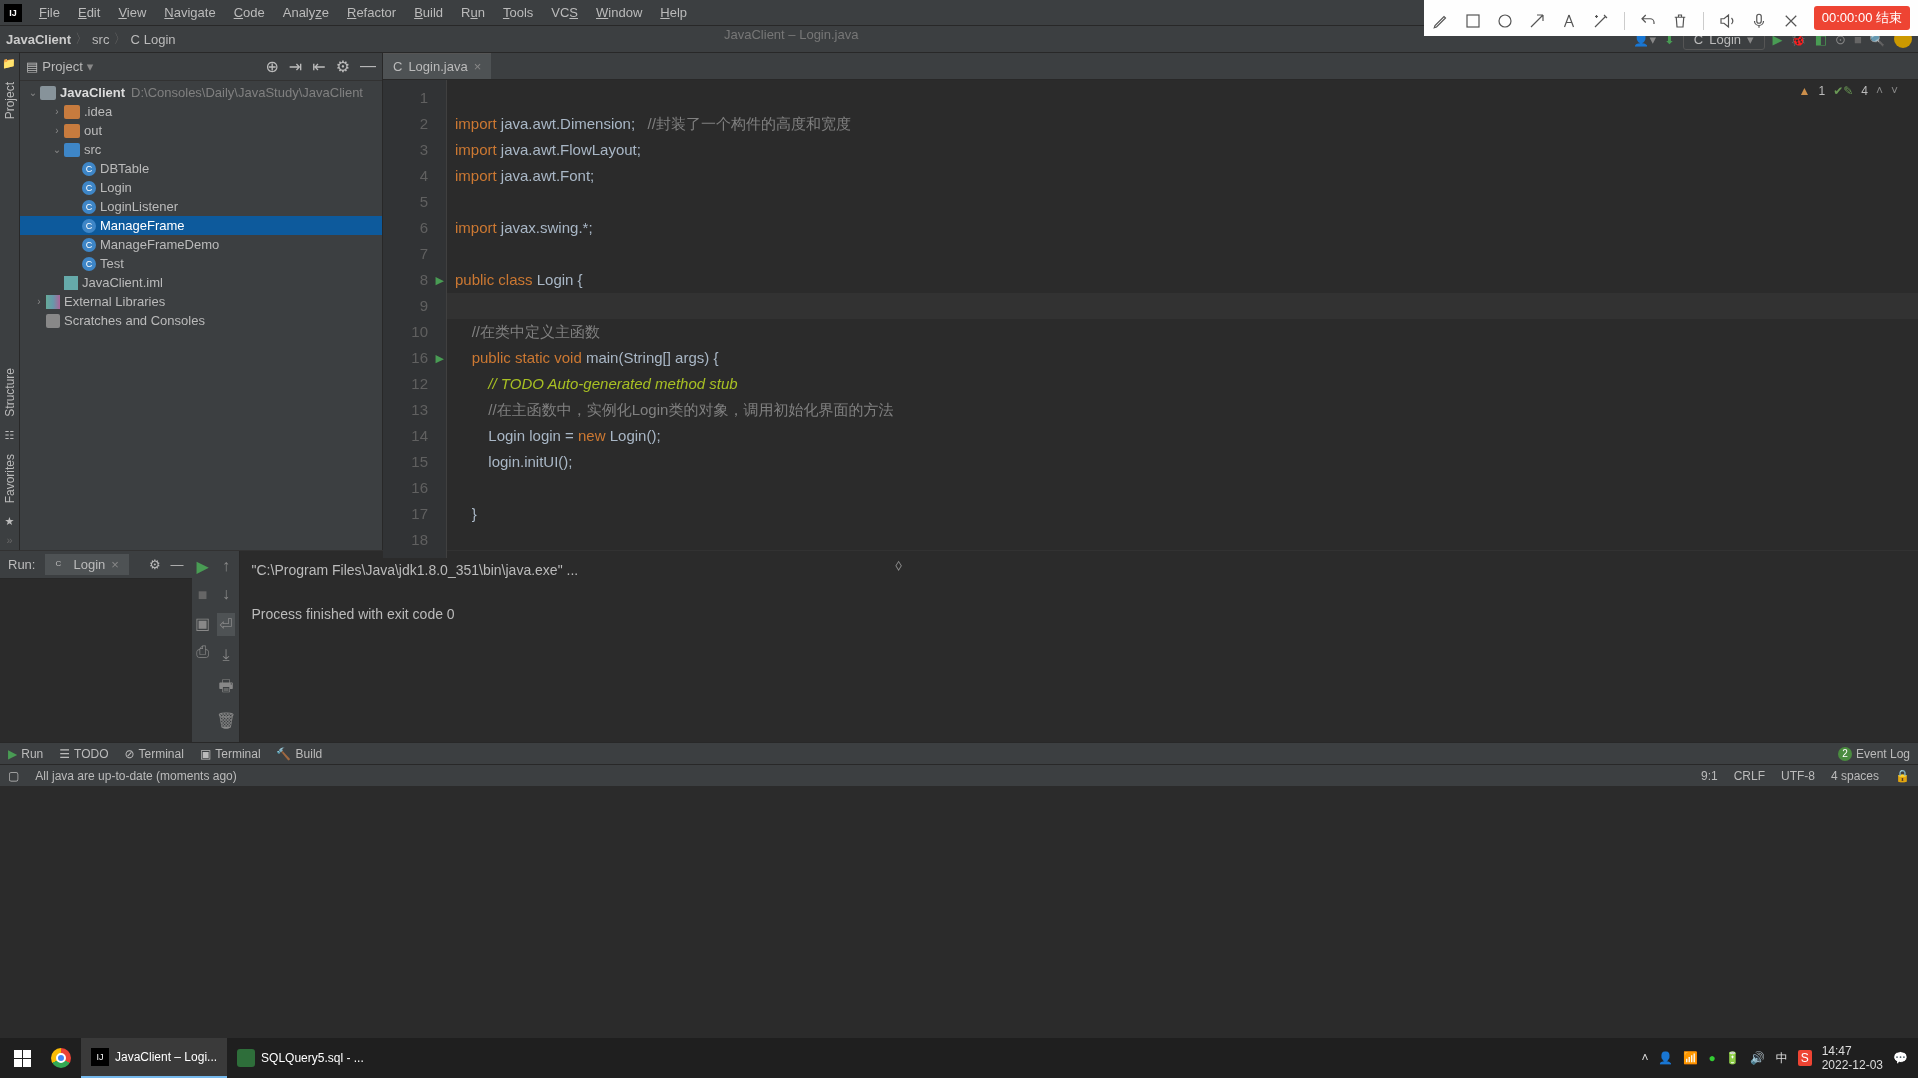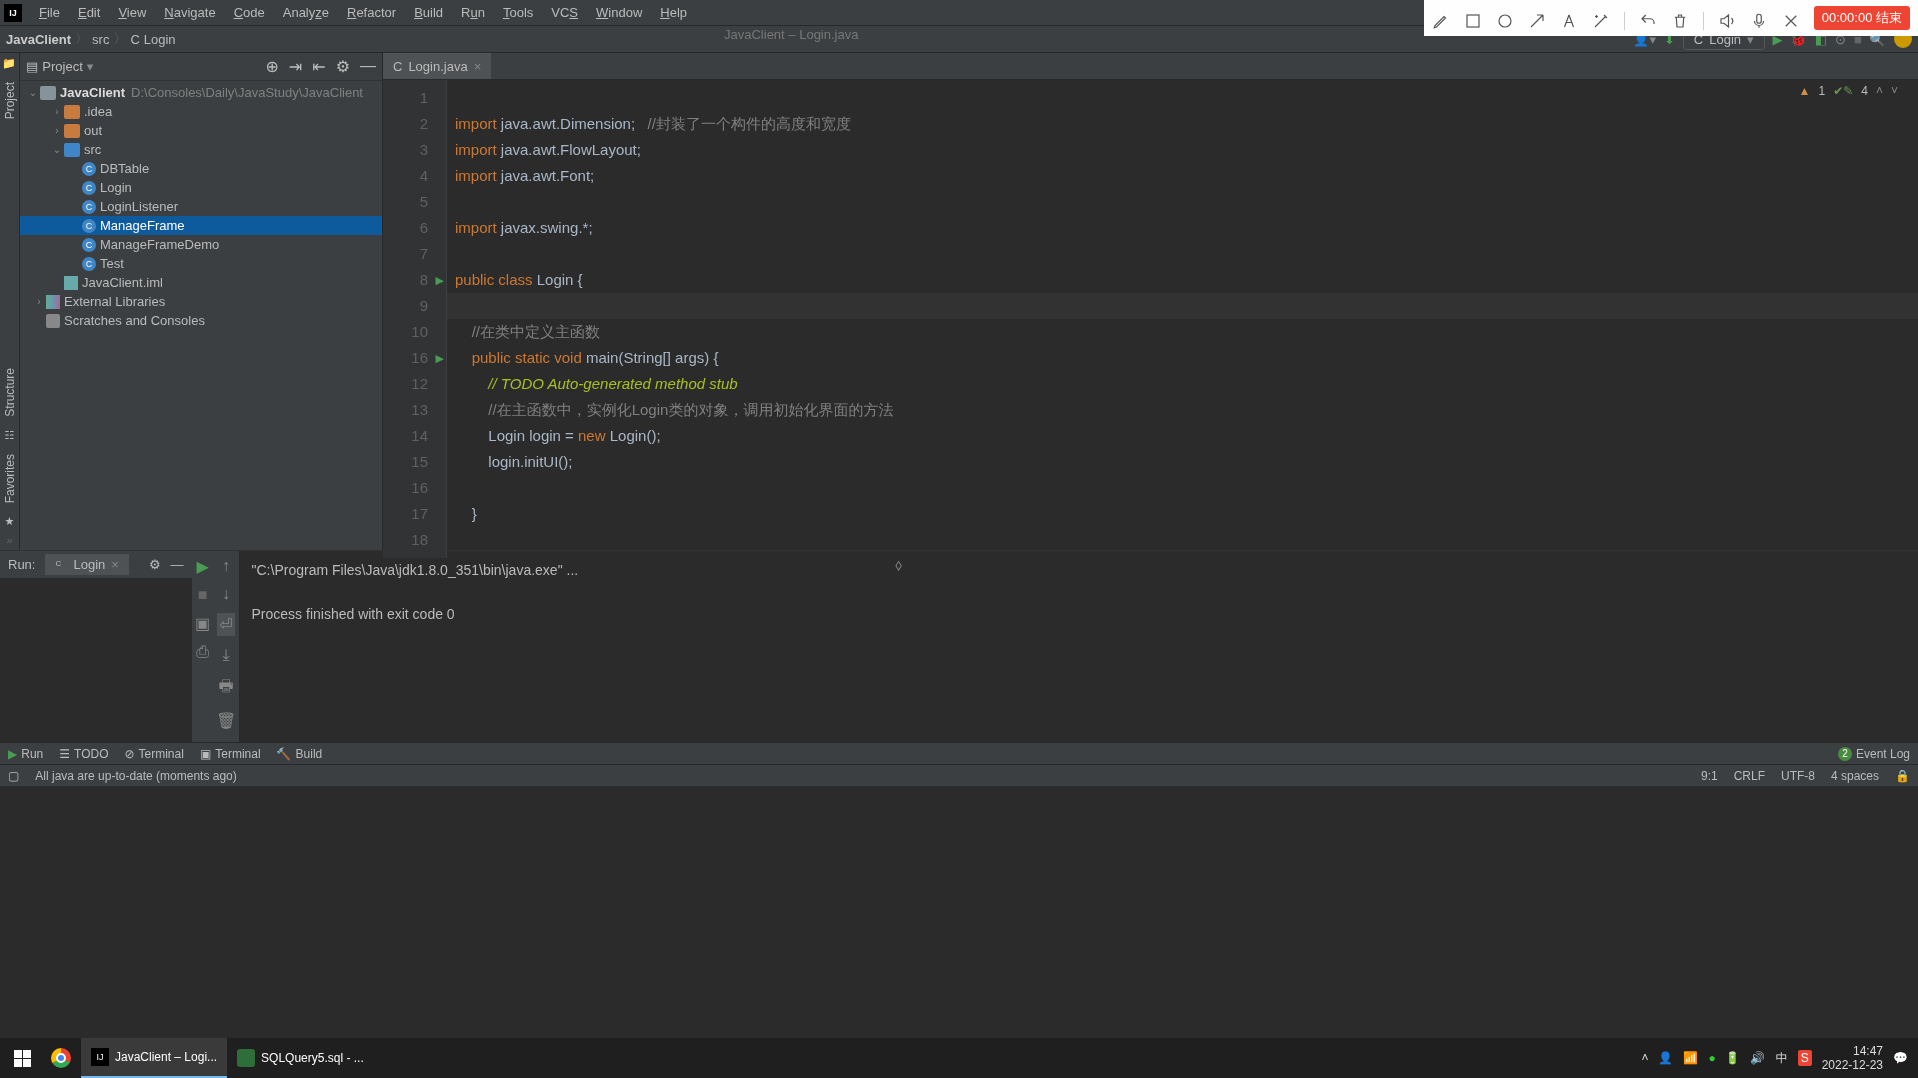--- a/index.html
+++ b/index.html
@@ -63,21 +63,21 @@
 .bottom-tabs .bt { display:flex; align-items:center; gap:4px; cursor:pointer; }
 .bottom-tabs .spacer { flex:1; }
 .badge-num { background:#4a8c3f; color:#fff; border-radius:50%; width:14px; height:14px; display:inline-flex; align-items:center; justify-content:center; font-size:10px; }
 .status-footer { height:22px; background:#3c3f41; display:flex; align-items:center; padding:0 8px; font-size:12px; gap:16px; border-top:1px solid #282828; }
 .status-footer .spacer { flex:1; }
 .taskbar { position:absolute; bottom:0; left:0; right:0; height:40px; background:#1f1f1f; display:flex; align-items:center; padding:0 4px; }
 .taskbar .tb-item { height:40px; padding:0 10px; display:flex; align-items:center; gap:6px; color:#fff; font-size:12px; cursor:pointer; }
 .taskbar .tb-item.active { background:#3a3a3a; border-bottom:2px solid #76b9ed; }
 .taskbar .spacer { flex:1; }
 .taskbar .tray { display:flex; align-items:center; gap:10px; color:#ddd; font-size:12px; padding-right:6px; }
-.taskbar .clock { text-align:right; line-height:14px; font-size:12px; }
+.taskbar .clock { text-align:left; line-height:14px; font-size:12px; }
 .win-logo { display:grid; grid-template:repeat(2,8px)/repeat(2,8px); gap:1px; }
 .win-logo span { background:#fff; }
 .drag-handle { position:absolute; left:895px; color:#888; font-size:16px; }
 .tri-green { color:#499c54; }
 </style>
 </head>
 <body>
 
 <div class="topbar-recorder">
   <span class="ico">
@@ -419,17 +419,17 @@
     <span>˄</span>
     <span>👤</span>
     <span>📶</span>
     <span style="color:#3c3">●</span>
     <span>🔋</span>
     <span>🔊</span>
     <span>中</span>
     <span style="background:#e43;color:#fff;padding:1px 3px;border-radius:2px">S</span>
     <div class="clock">
       <div>14:47</div>
-      <div>2022-12-23</div>
+      <div>2022-12-03</div>
     </div>
     <span>💬</span>
   </div>
 </div>
 
 </body></html>

